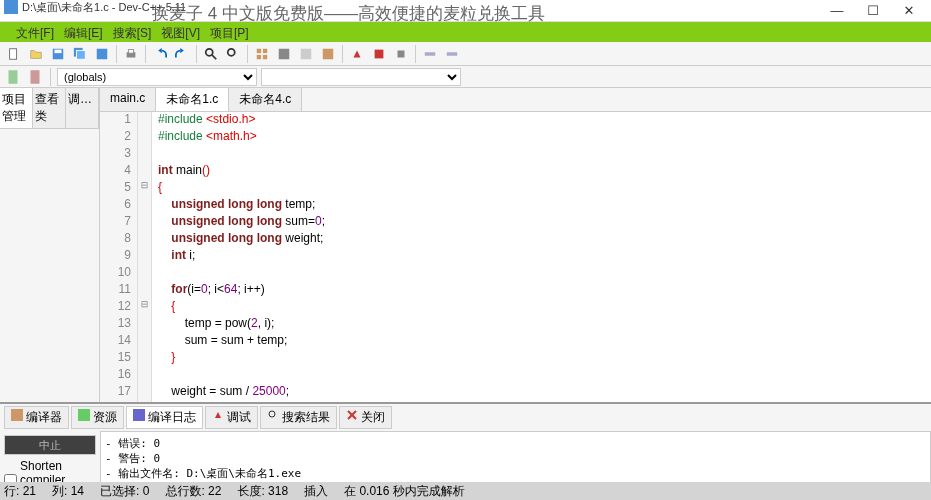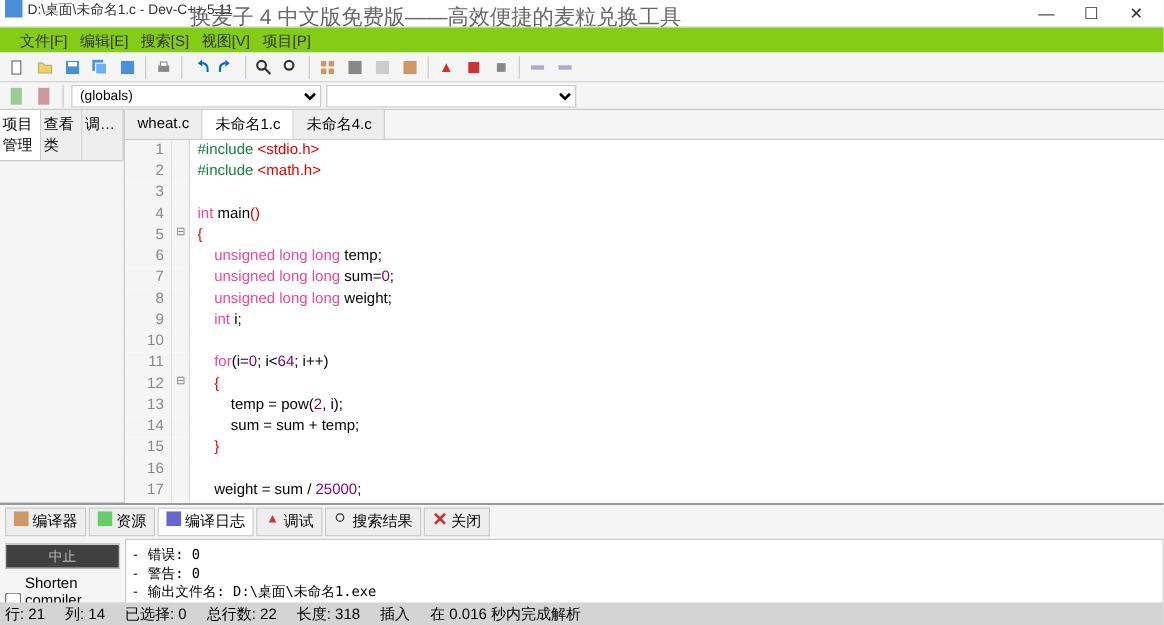--- a/index.html
+++ b/index.html
@@ -25,21 +25,21 @@
 .lefttabs .active{background:#fff}
 .rightpanel{flex:1;display:flex;flex-direction:column;min-width:0}
 .filetabs{display:flex;background:#f5f5f5;border-bottom:1px solid #ccc;font-size:11px}
 .filetabs div{padding:3px 10px;border-right:1px solid #ccc;background:#eee}
 .filetabs .active{background:#fff}
 .editor{flex:1;background:#fff;overflow:auto;font-family:Consolas,monospace;font-size:13px}
 .line{display:flex;min-height:17px}
 .gutter{width:38px;text-align:right;padding-right:6px;color:#888;background:#f5f5f5;border-right:1px solid #ddd;user-select:none;flex-shrink:0}
 .fold{width:14px;background:#f5f5f5;border-right:1px solid #ddd;text-align:center;color:#888;font-size:9px;flex-shrink:0}
 .code{padding-left:6px;white-space:pre}
-.kw{color:#ec4899;font-weight:normal}
+.kw{color:#7f1d1d;font-weight:bold}
 .pp{color:#15803d;font-weight:normal}
 .inc{color:#d00}
 .num{color:#800080}
 .str{color:#808080}
 .pn{color:#d00}
 .bottom{height:80px;border-top:2px solid #999;display:flex;flex-direction:column;background:#f5f5f5}
 .btabs{display:flex;font-size:11px;padding:2px 4px;gap:2px}
 .btab{display:flex;align-items:flex-start;gap:3px;padding:2px 6px;border:1px solid #ccc;background:#eee}
 .btab.active{background:#fff}
 .btab .tico{width:12px;height:12px}
@@ -204,21 +204,21 @@
 <div class="main">
  <div class="leftpanel">
   <div class="lefttabs">
    <div class="active">项目管理</div>
    <div>查看类</div>
    <div>调…</div>
   </div>
  </div>
  <div class="rightpanel">
   <div class="filetabs">
-   <div>wheat.c</div>
+   <div>main.c</div>
    <div class="active">未命名1.c</div>
    <div>未命名4.c</div>
   </div>
   <div class="editor">
    <div class="line">
           <div class="gutter">1</div>
           <div class="fold"></div>
           <div class="code"><span class="pp">#include </span><span class="inc">&lt;stdio.h&gt;</span></div>
         </div>
    <div class="line">

